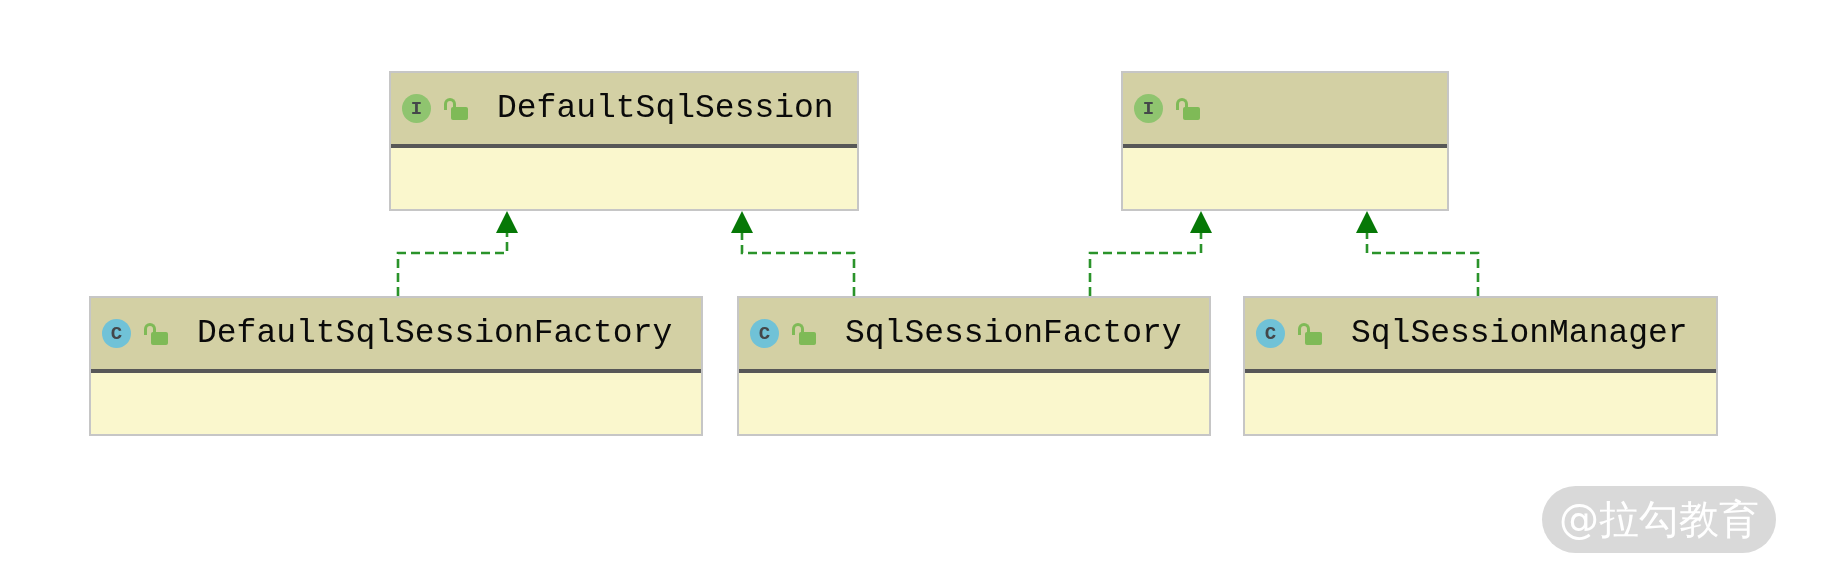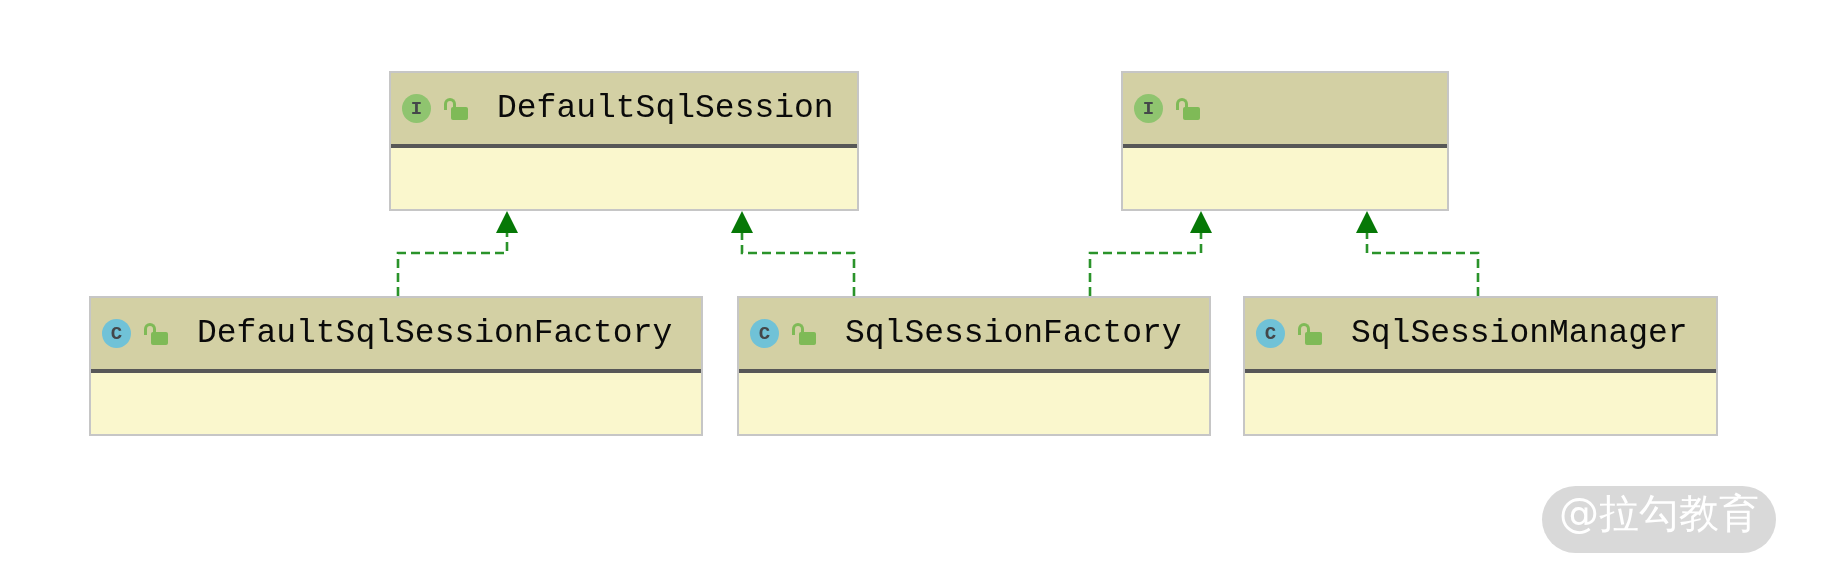--- a/index.html
+++ b/index.html
@@ -26,21 +26,21 @@
 
   .label{margin-left:29px;font-size:33px;color:#0a0a0a;white-space:nowrap;letter-spacing:0;}
 
   #n-sqlsessionfactory{left:389px;top:71px;width:470px;}
   #n-sqlsession{left:1121px;top:71px;width:328px;}
   #n-defaultsqlsessionfactory{left:89px;top:296px;width:614px;}
   #n-sqlsessionmanager{left:737px;top:296px;width:474px;}
   #n-defaultsqlsession{left:1243px;top:296px;width:475px;}
 
   .watermark{position:absolute;left:1542px;top:486px;width:234px;height:67px;border-radius:34px;
-             background:#d9d9d9;display:flex;align-items:flex-start;justify-content:center;
+             background:#d9d9d9;display:flex;align-items:center;justify-content:center;
              color:#ffffff;font-size:40px;font-family:"DejaVu Sans",sans-serif;}
 </style>
 </head>
 <body>
 
 <div class="canvas">
 
   <svg class="edges" viewBox="0 0 1826 580">
     <g stroke="#2a932a" stroke-width="2.6" fill="none" stroke-dasharray="9 5">
       <path d="M398,296 L398,253 L507,253 L507,231"></path>

